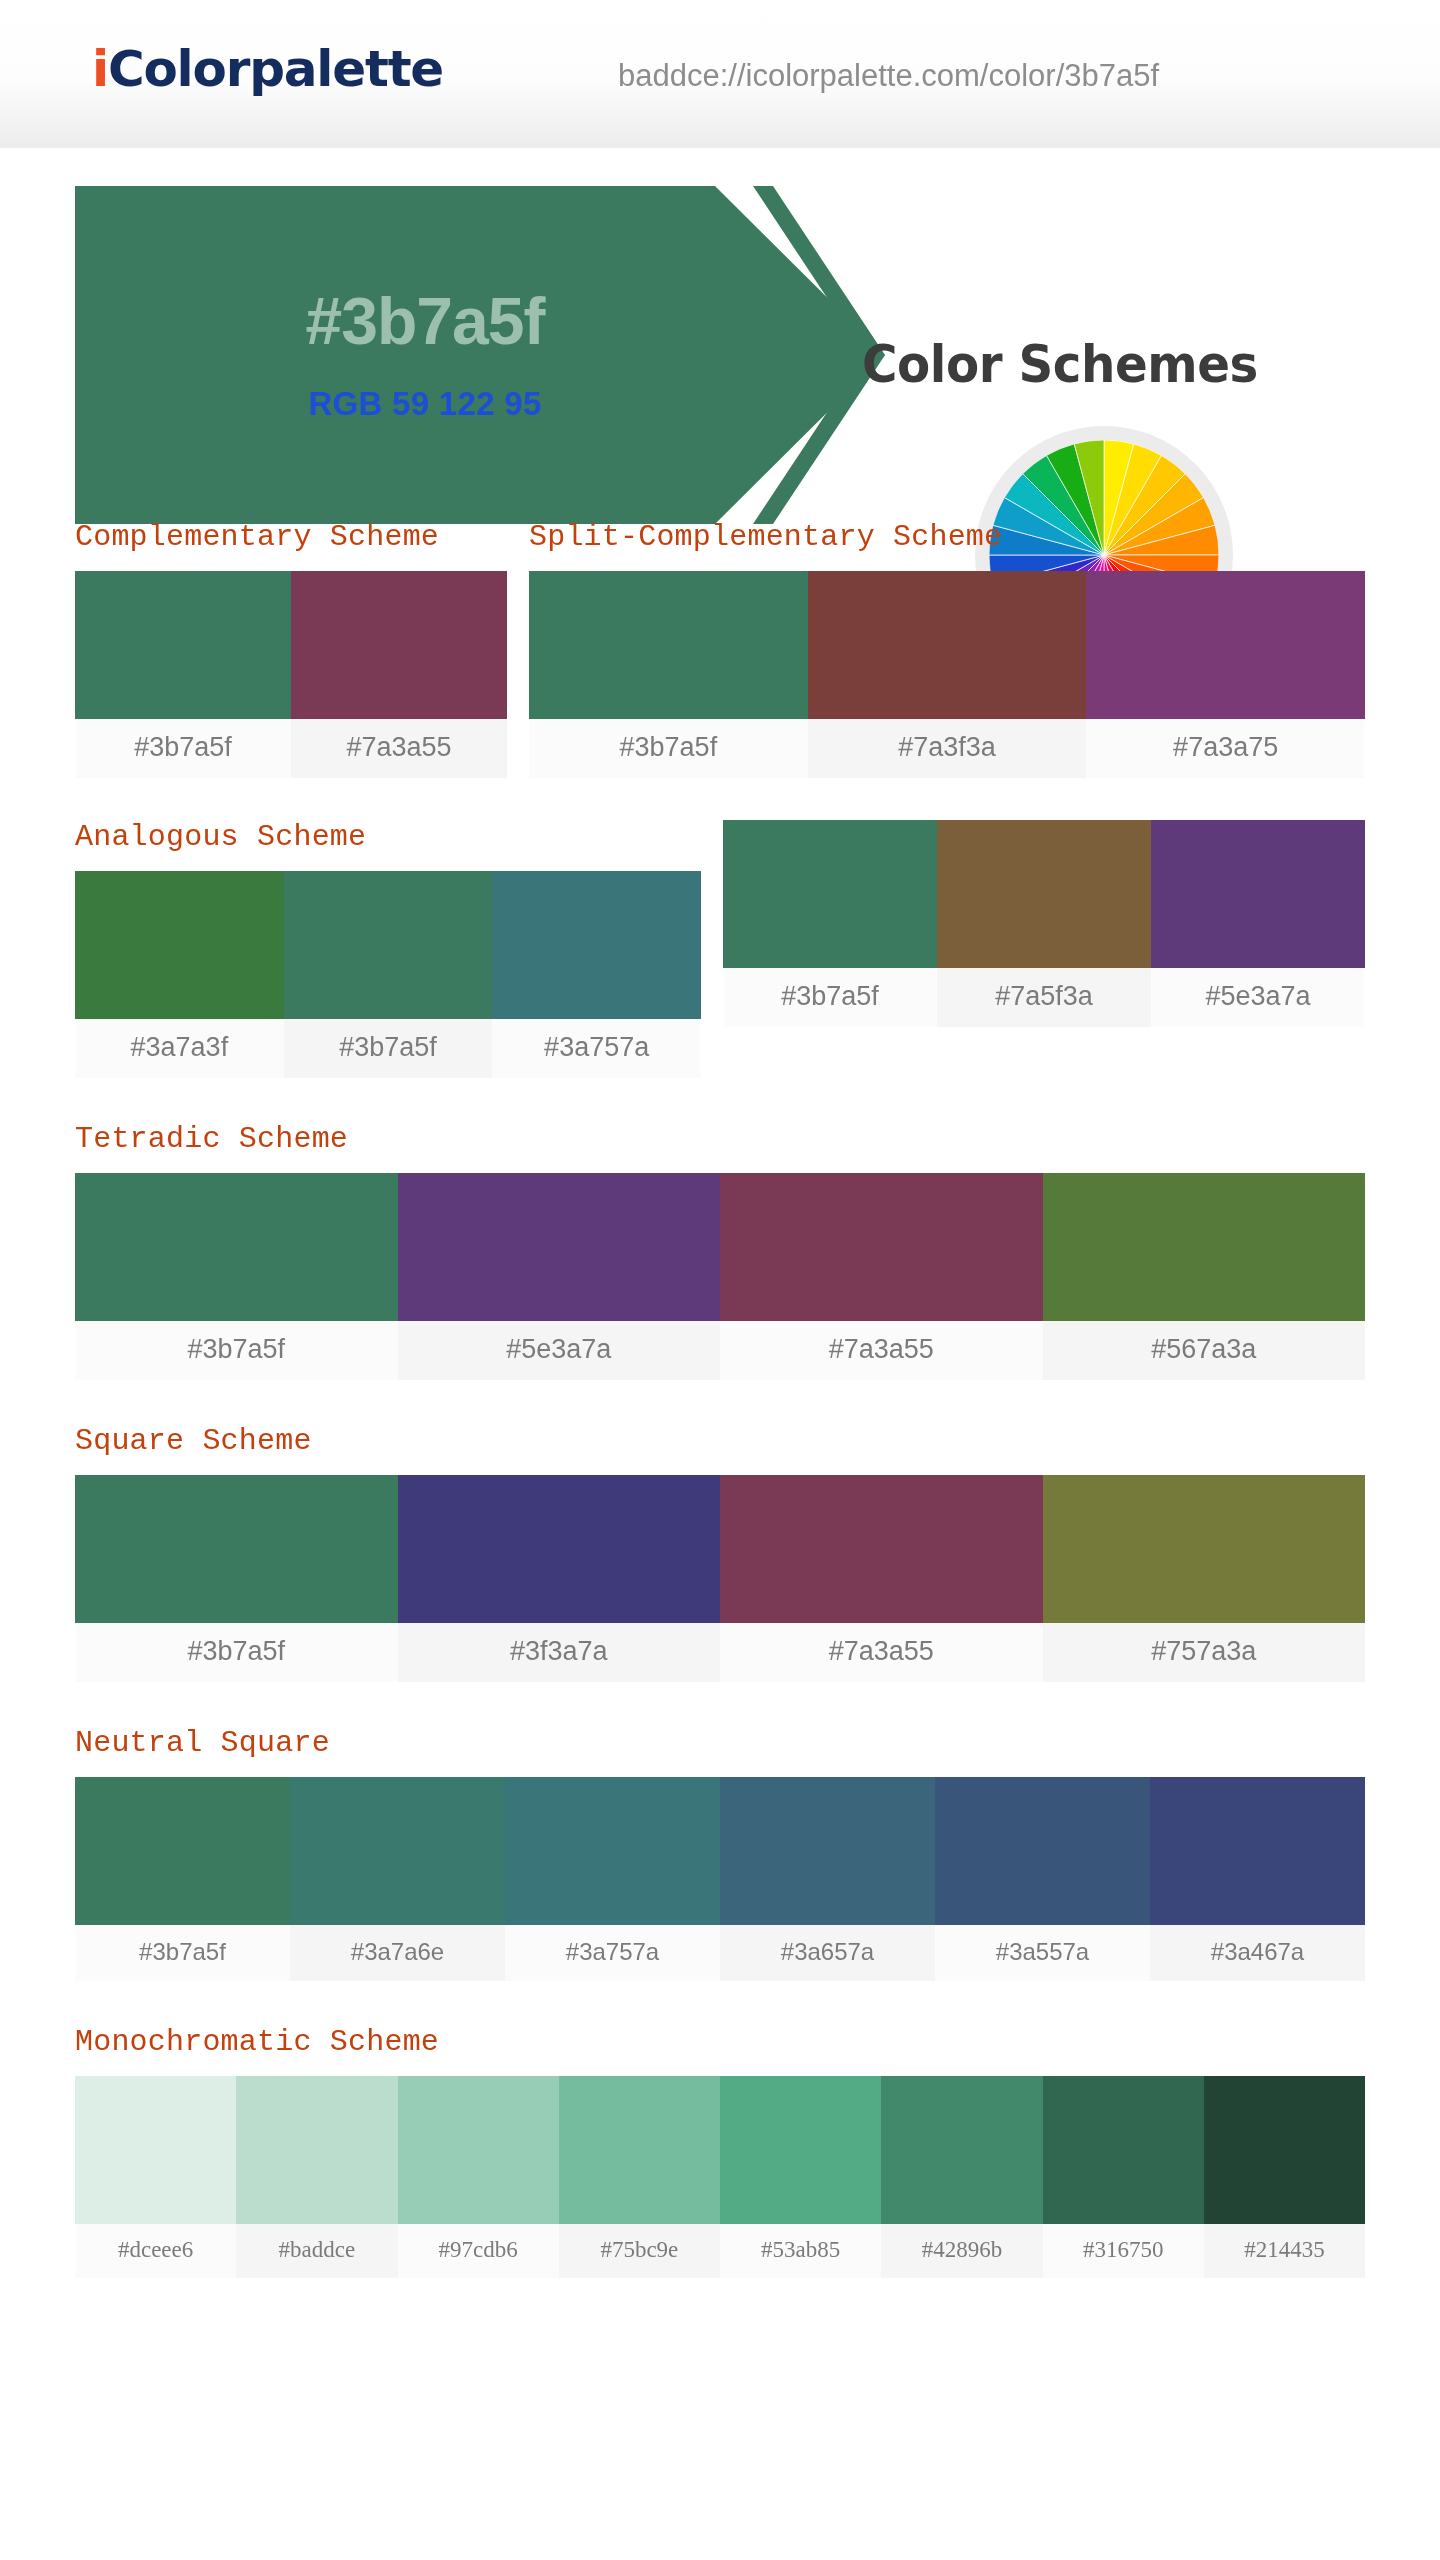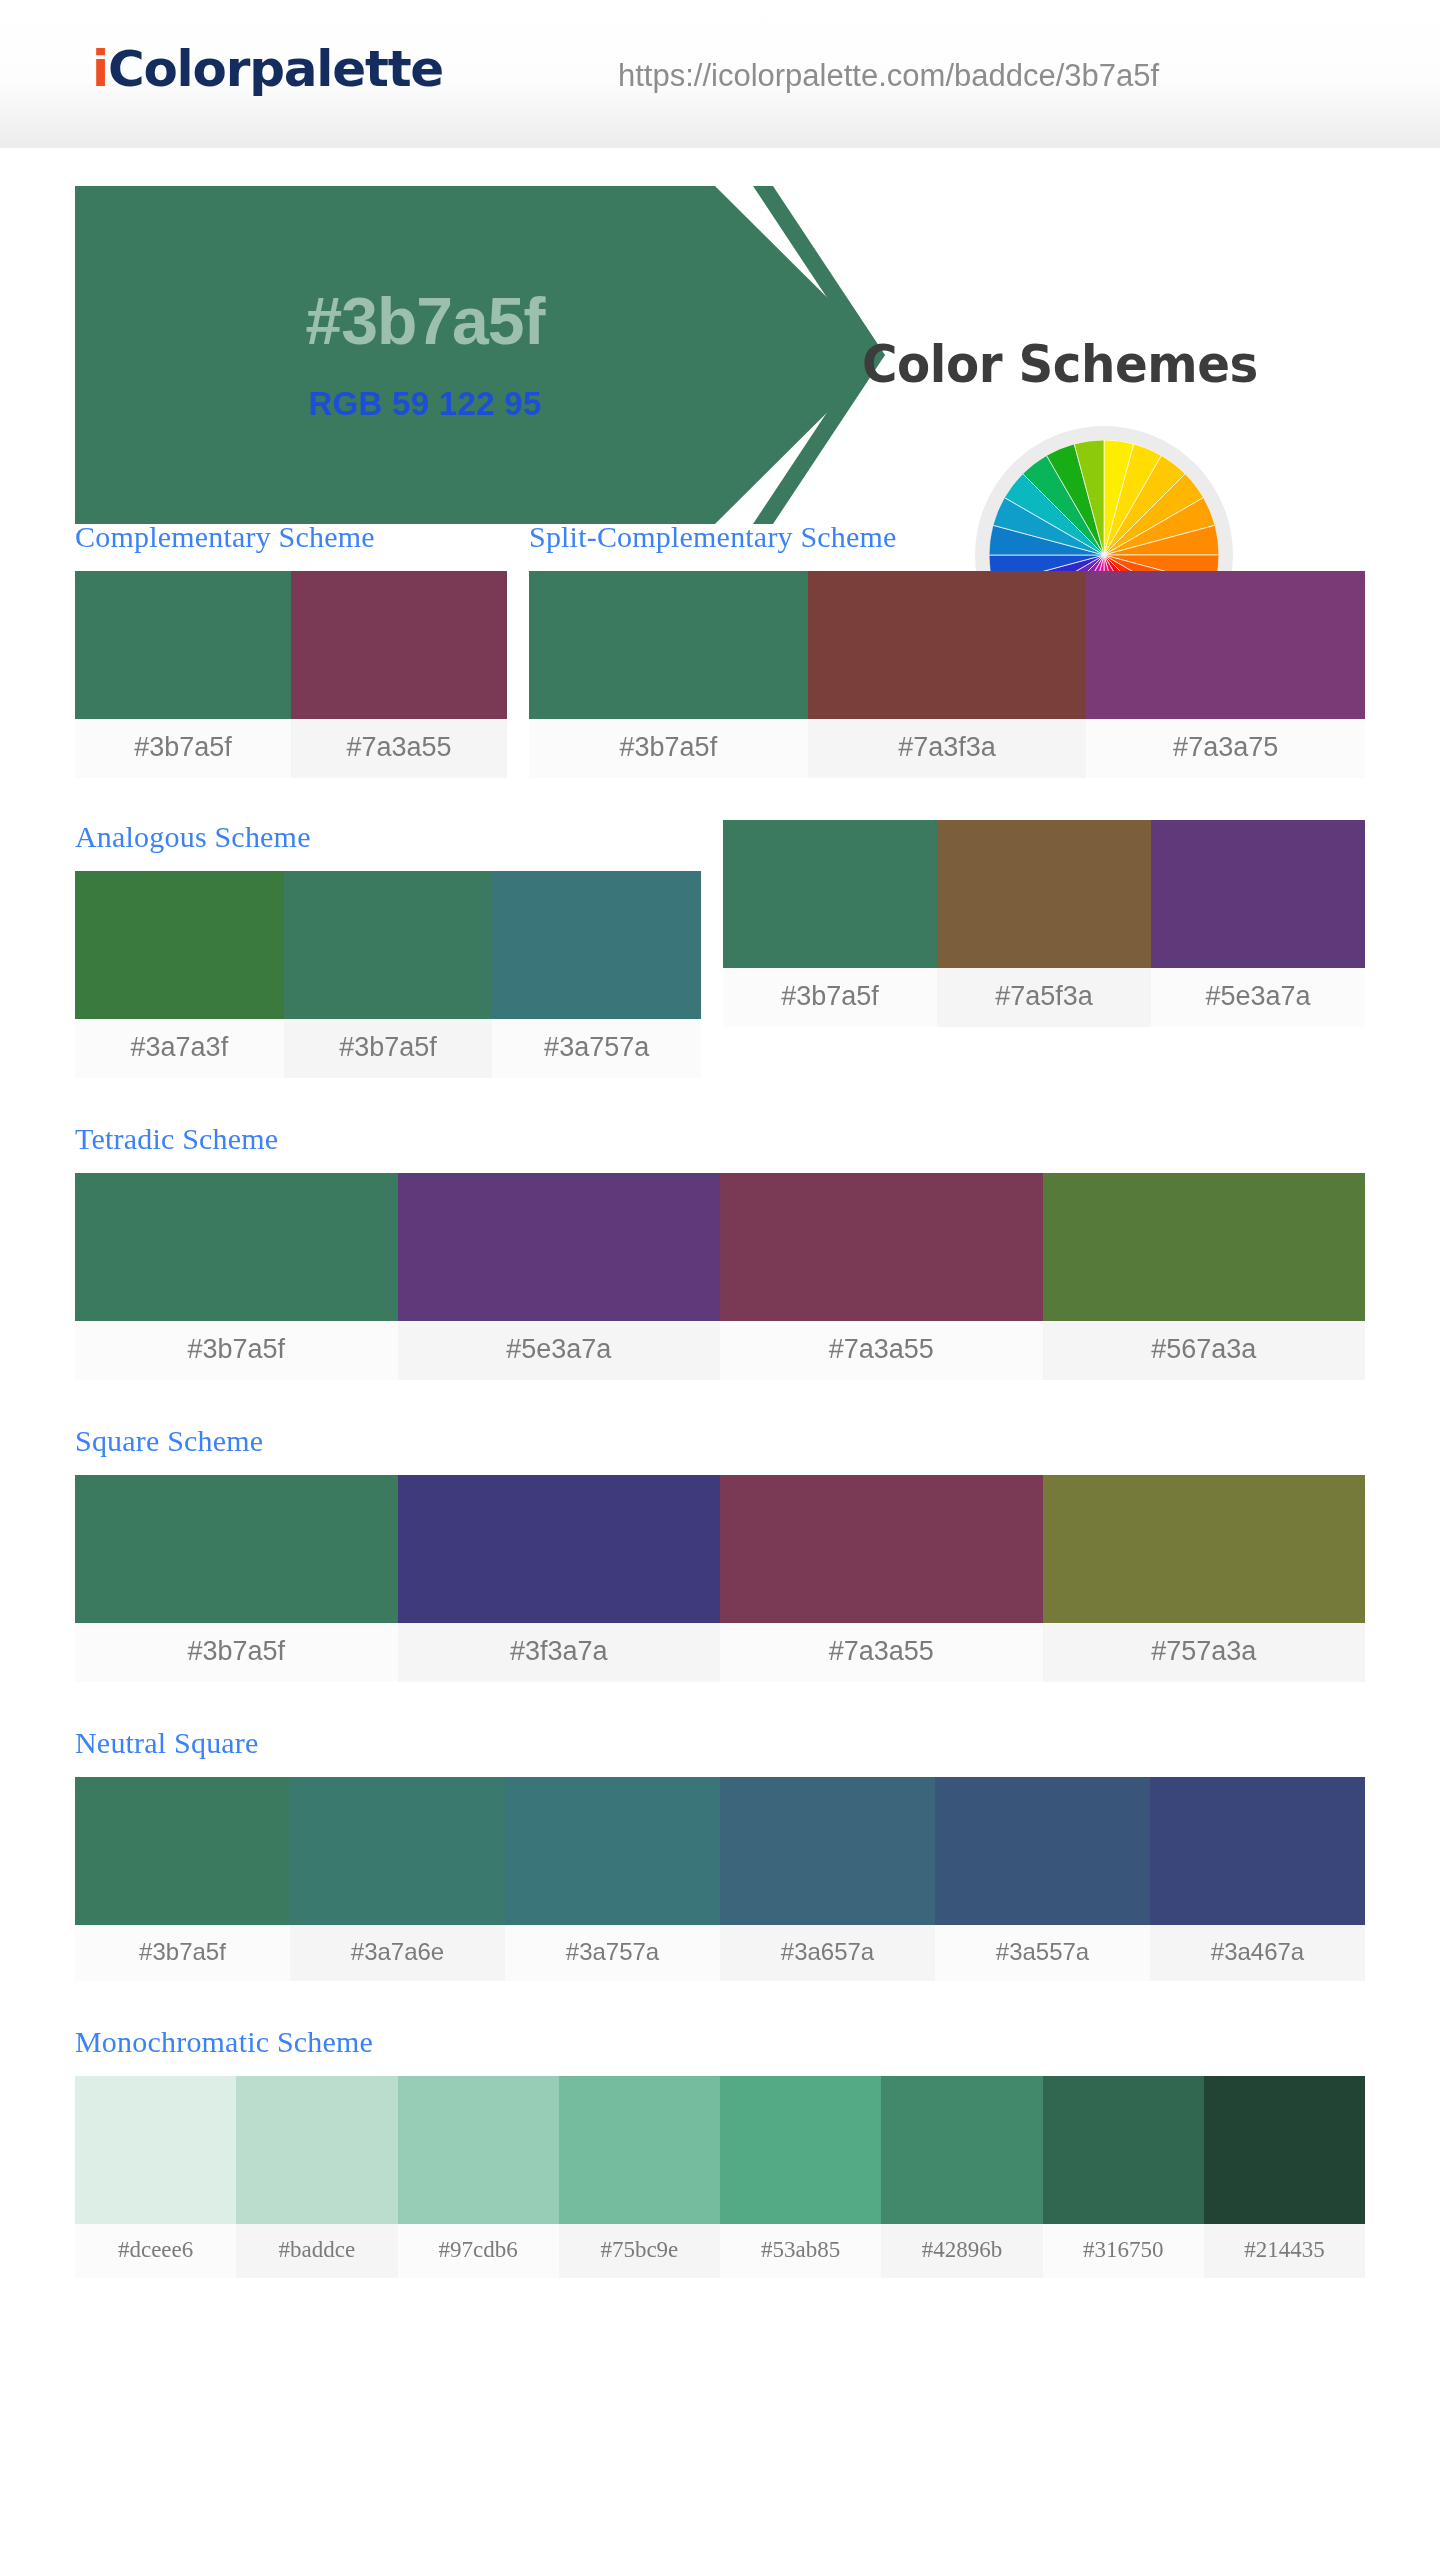--- a/index.html
+++ b/index.html
@@ -152,26 +152,26 @@
     display: flex;
     gap: 22px;
     margin-bottom: 0px;
   }
 
   .scheme {
     margin-bottom: 0;
   }
   .scheme-title {
     font-size: 30px;
-    color: #3b82f6;
+    color: #c2410c;
     font-weight: 300;
     letter-spacing: 0.2px;
     margin-bottom: 17px;
     white-space: nowrap;
-    font-family: Liberation Serif, serif;
+    font-family: Liberation Mono, monospace;
   }
   .swatch-row {
     display: flex;
     width: 100%;
   }
   .swatch {
     flex: 1 1 0;
     height: 148px;
   }
   .label-row {
@@ -197,21 +197,21 @@
 </style>
 </head>
 <body>
 
 <div class="page">
 
   <div class="header">
     <div class="brand">
       <span class="brand-i">i</span><span class="brand-rest">Colorpalette</span>
     </div>
-    <div class="header-url">https://icolorpalette.com/baddce/3b7a5f</div>
+    <div class="header-url">baddce://icolorpalette.com/color/3b7a5f</div>
   </div>
 
   <div class="hero">
     <div class="hero-arrow"></div>
     <div class="hero-chevron"></div>
     <div class="hero-hex">#3b7a5f</div>
     <div class="hero-rgb">RGB 59 122 95</div>
     <div class="hero-title">Color Schemes</div>
     <div class="wheel-wrap">
       <div class="wheel" id="wheel">

